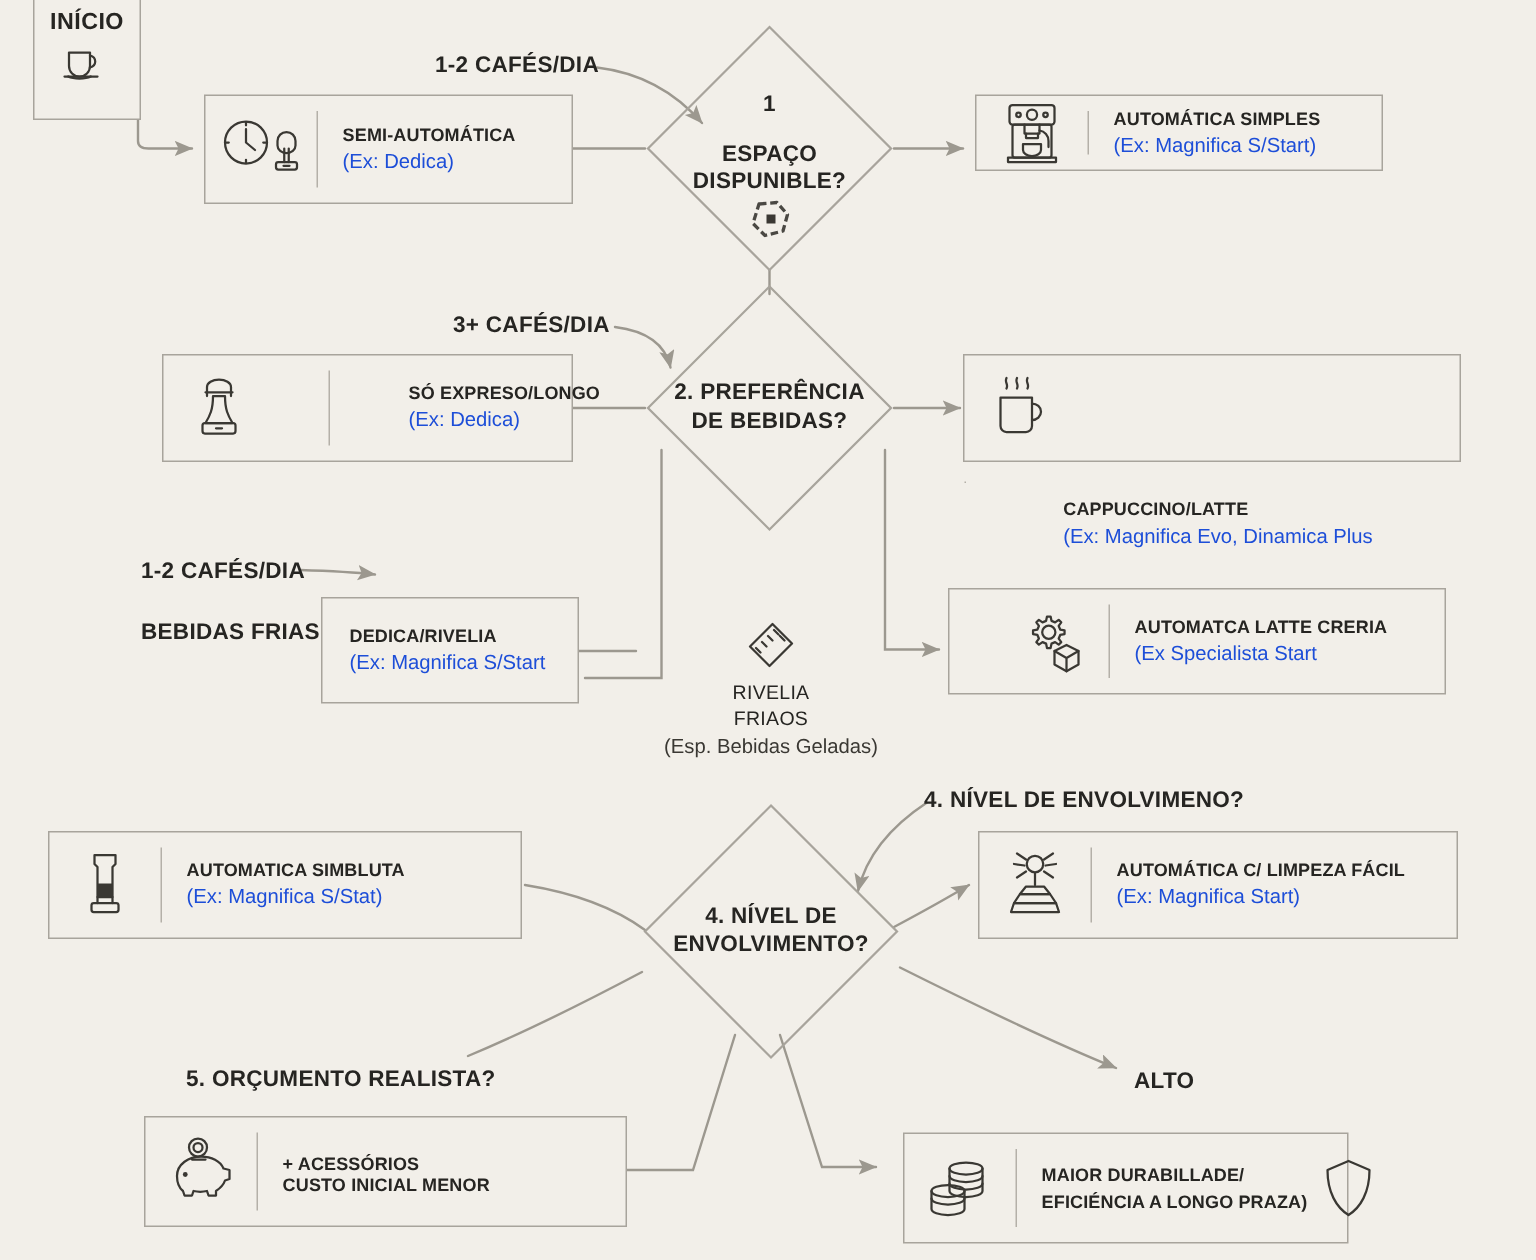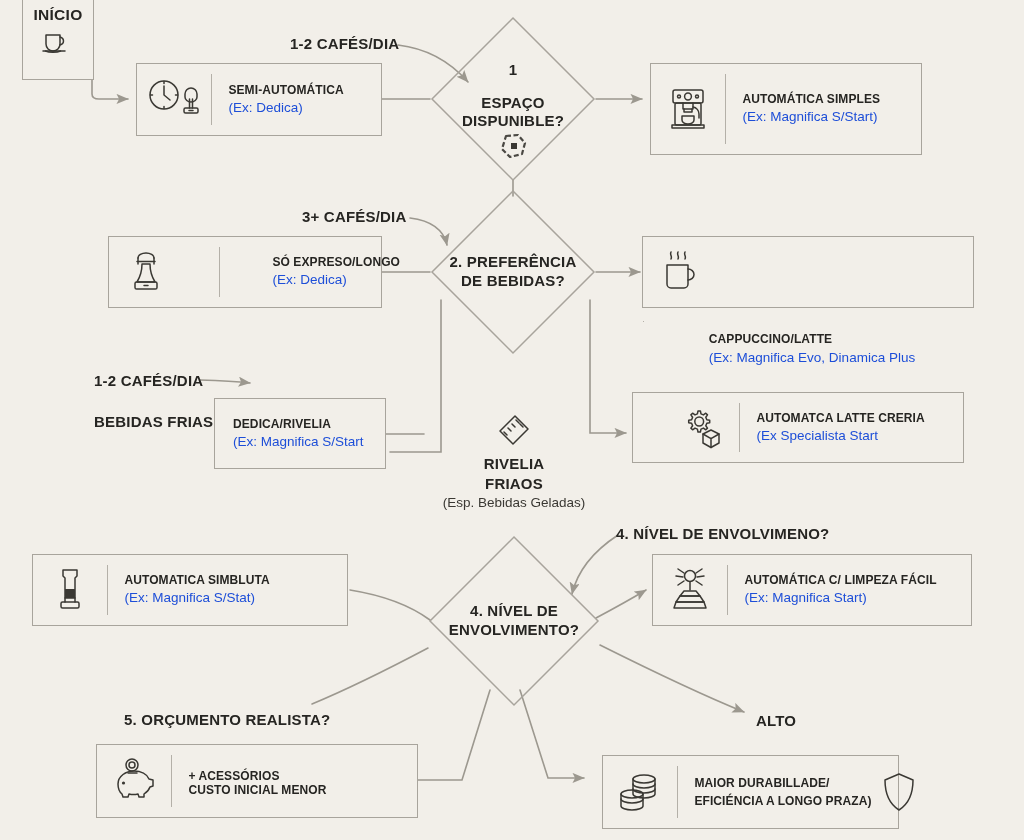--- a/index.html
+++ b/index.html
@@ -93,21 +93,21 @@
     position:absolute;
     font-size:15px;font-weight:700;color:#262522;
     text-transform:uppercase;letter-spacing:.2px;
     white-space:nowrap;z-index:4;
     line-height:1.3;
   }
   .centernote{
     position:absolute;text-align:center;z-index:4;
   }
   .centernote .cn1{
-    font-size:15px;font-weight:700;color:#262522;
+    font-size:13px;font-weight:400;color:#262522;
     text-transform:uppercase;letter-spacing:.2px;line-height:1.3;
   }
   .centernote .cn2{
     font-size:13.5px;font-weight:400;color:#3a3833;margin-top:2px;
   }
   .centernote .cnicon{display:flex;justify-content:center;margin-bottom:8px;}
   .stroke-ico{stroke:#3a3833;fill:none;stroke-width:1.5;stroke-linecap:round;stroke-linejoin:round;}
   .smudge{
     position:absolute;z-index:4;
   }
@@ -214,21 +214,21 @@
   </div>
   <div class="smudge" style="left:497px;top:131px;">
     <svg width="34" height="32" viewBox="0 0 34 32">
       <g stroke="#4a4843" fill="none" stroke-width="2.2" stroke-linejoin="round" stroke-dasharray="5 2.5">
         <path d="M9,5 L21,4 L28,12 L25,23 L13,26 L5,18 Z"></path>
       </g>
       <rect x="14" y="12" width="6" height="6" fill="#3a3833"></rect>
     </svg>
   </div>
 
-  <div class="card" style="left:650px;top:63px;width:272px;height:92px;">
+  <div class="card" style="left:650px;top:63px;width:272px;height:51px;">
     <div class="icobox">
       <svg width="52" height="52" viewBox="0 0 52 52">
         <g class="stroke-ico">
           <rect x="11" y="7" width="30" height="13" rx="2"></rect>
           <circle cx="26" cy="13.5" r="3.4"></circle>
           <circle cx="17" cy="13.5" r="1.5"></circle>
             <circle cx="35" cy="13.5" r="1.5"></circle>
           <rect x="13" y="20" width="26" height="22" rx="1.5"></rect>
           <path d="M21,20 L21,26 L31,26 L31,20"></path>
           <path d="M22,26 L22,29 L30,29 L30,26"></path>

